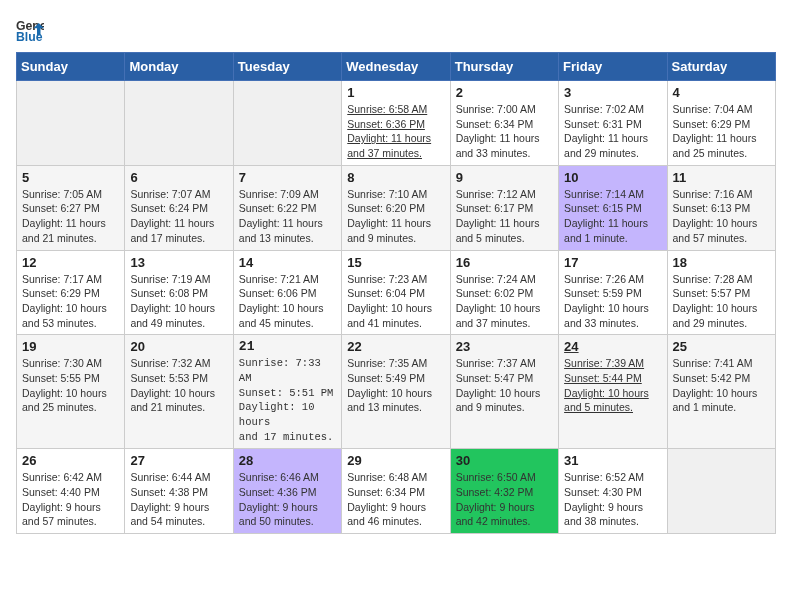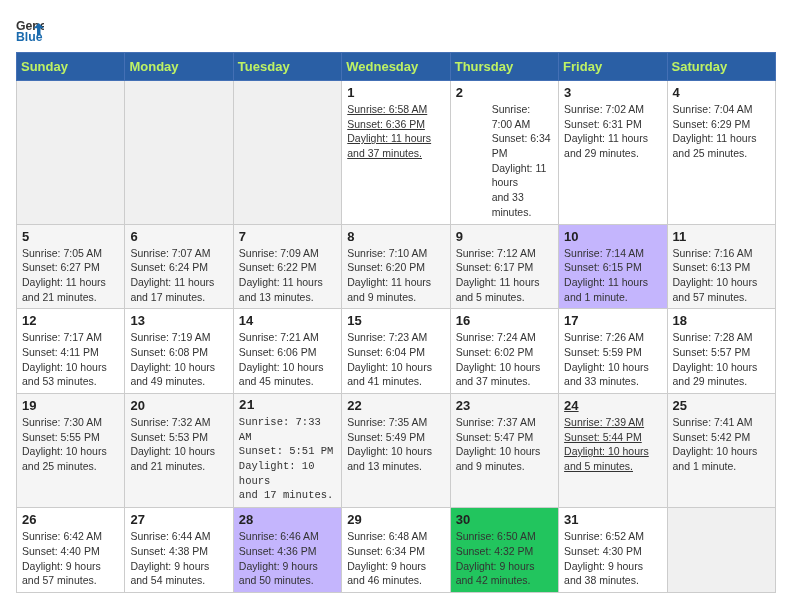--- a/index.html
+++ b/index.html
@@ -38,21 +38,21 @@
       font-size: 16px;
       color: #444;
     }
     .calendar {
       width: 100%;
       border-collapse: collapse;
       border: 1px solid #ccc;
     }
     .calendar th {
       background: #2a5fa5;
-      color: #bef264;
+      color: #ffffff;
       font-size: 13px;
       font-weight: bold;
       padding: 6px 4px;
       text-align: left;
       border: 1px solid #4470b5;
     }
     .calendar td {
       border: 1px solid #ccc;
       vertical-align: top;
       padding: 4px 5px;
@@ -124,21 +124,21 @@
         <td class="empty-cell" style="background: rgb(238, 238, 238);"></td>
         <td style="background: rgb(255, 255, 255);">
           <span class="day-num">1</span>
           <div class="day-info" style="white-space: pre-line; text-decoration: underline;">Sunrise: 6:58 AM
 Sunset: 6:36 PM
 Daylight: 11 hours
 and 37 minutes.</div>
         </td>
         <td style="background: rgb(255, 255, 255);">
           <span class="day-num">2</span>
-          <div class="day-info" style="white-space: pre-line; margin-left: 36px;">Sunrise: 7:00 AM
+          <div class="day-info" style="white-space: pre-line;">Sunrise: 7:00 AM
 Sunset: 6:34 PM
 Daylight: 11 hours
 and 33 minutes.</div>
         </td>
         <td style="background: rgb(255, 255, 255);">
           <span class="day-num">3</span>
           <div class="day-info" style="white-space: pre-line;">Sunrise: 7:02 AM
 Sunset: 6:31 PM
 Daylight: 11 hours
 and 29 minutes.</div>
@@ -199,21 +199,21 @@
           <div class="day-info" style="white-space: pre-line;">Sunrise: 7:16 AM
 Sunset: 6:13 PM
 Daylight: 10 hours
 and 57 minutes.</div>
         </td>
       </tr>
       <tr>
         <td style="background: rgb(255, 255, 255);">
           <span class="day-num">12</span>
           <div class="day-info" style="white-space: pre-line;">Sunrise: 7:17 AM
-Sunset: 4:11 PM
+Sunset: 6:29 PM
 Daylight: 10 hours
 and 53 minutes.</div>
         </td>
         <td style="background: rgb(255, 255, 255);">
           <span class="day-num">13</span>
           <div class="day-info" style="white-space: pre-line;">Sunrise: 7:19 AM
 Sunset: 6:08 PM
 Daylight: 10 hours
 and 49 minutes.</div>
         </td>

